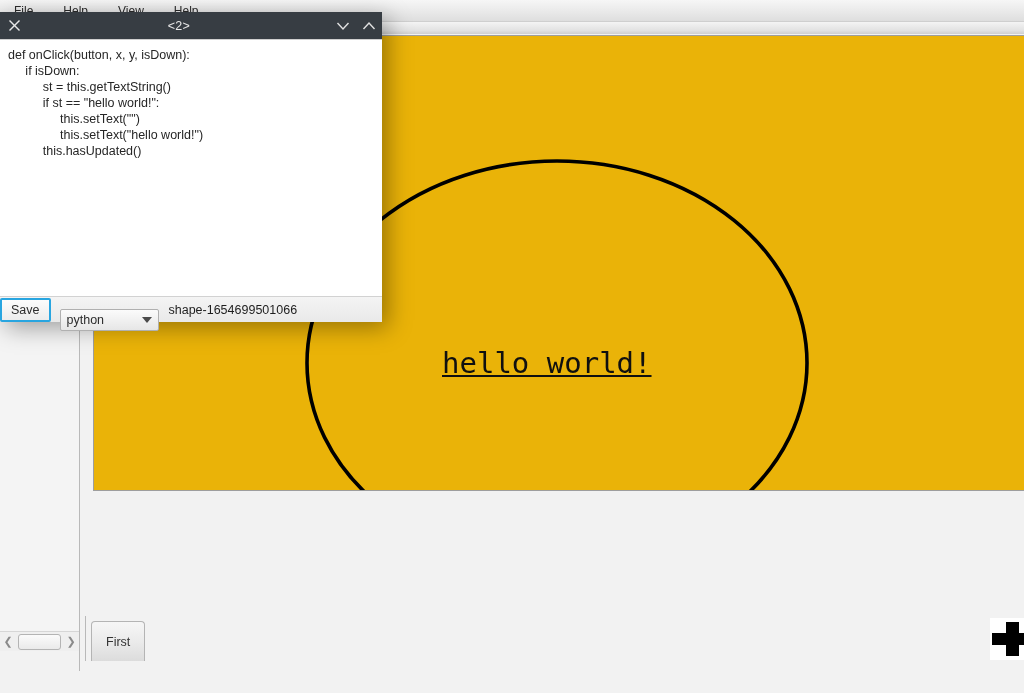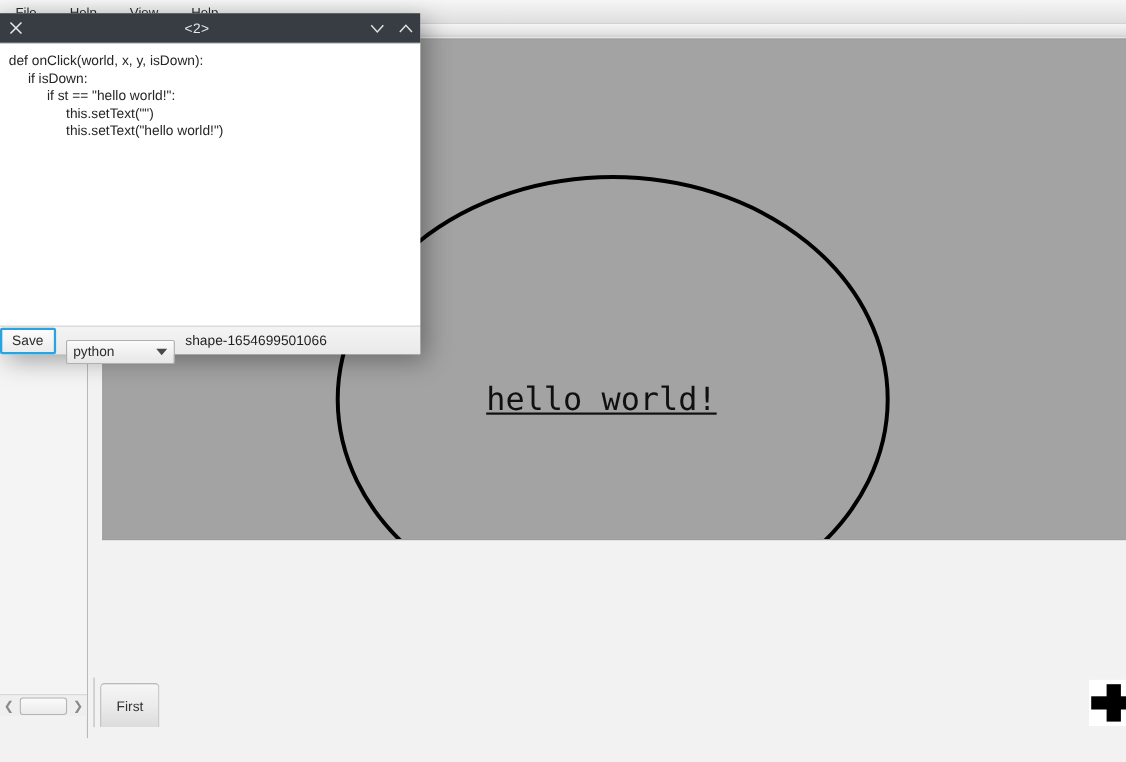--- a/index.html
+++ b/index.html
@@ -109,21 +109,21 @@
   .canvas-topband {
     position: absolute;
     left: 0; top: 0;
     width: 939px; height: 12px;
     background: linear-gradient(to bottom, #f4f4f4 0%, #e2e2e2 70%, #cfcfcf 100%);
   }
   .canvas {
     position: absolute;
     left: 8px; top: 13px;
     width: 931px; height: 456px;
-    background: #a3a3a3;
+    background: #eab308;
     border: 1px solid #9e9e9e;
     border-right: none;
     box-sizing: border-box;
     overflow: hidden;
   }
   .canvas-svg {
     position: absolute;
     left: 0; top: 0;
   }
   .canvas-text {
@@ -371,25 +371,27 @@
         </svg>
       </div>
       <div class="dlg-ctl">
         <svg width="14" height="10" viewBox="0 0 14 10">
           <polyline points="1.5,8 7,2 12.5,8" fill="none" stroke="#e0e0e0" stroke-width="1.4"></polyline>
         </svg>
       </div>
     </div>
 
     <div class="editor">
-      <div class="code-line">def onClick(world, x, y, isDown):</div>
+      <div class="code-line">def onClick(button, x, y, isDown):</div>
       <div class="code-line">     if isDown:</div>
+      <div class="code-line">          st = this.getTextString()</div>
       <div class="code-line">          if st == "hello world!":</div>
       <div class="code-line">               this.setText("")</div>
       <div class="code-line">               this.setText("hello world!")</div>
+      <div class="code-line">          this.hasUpdated()</div>
     </div>
 
     <div class="dialog-toolbar">
       <div class="save-btn">Save</div>
       <div class="lang-select">
         <span>python</span>
         <span class="caret"></span>
       </div>
       <div class="shape-id">shape-1654699501066</div>
     </div>

